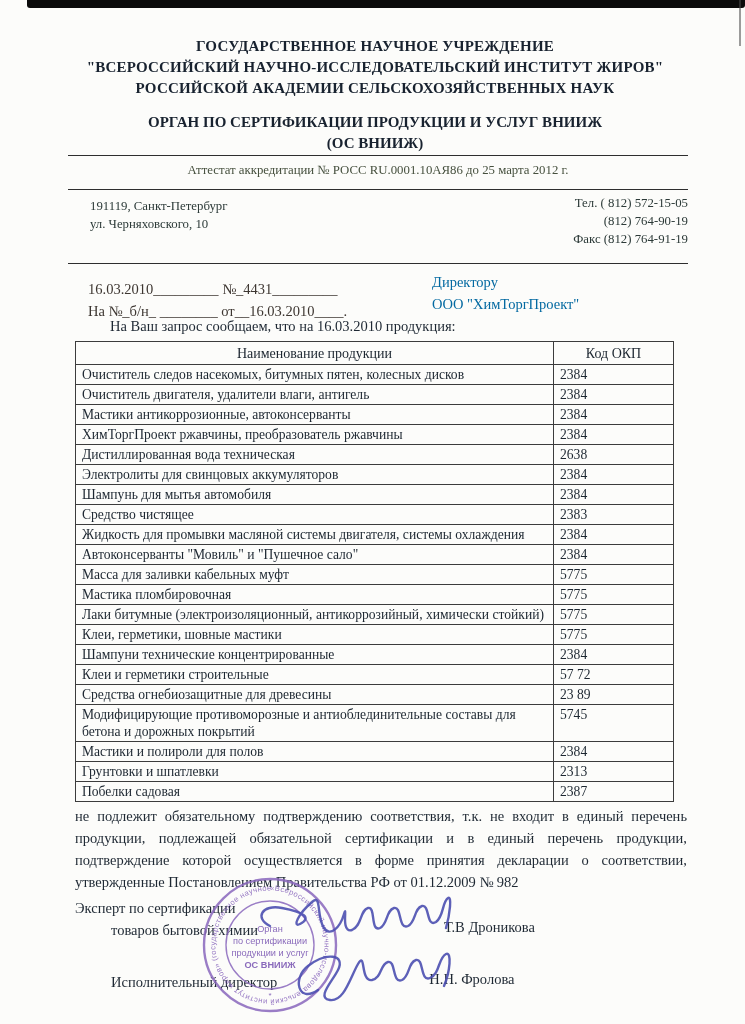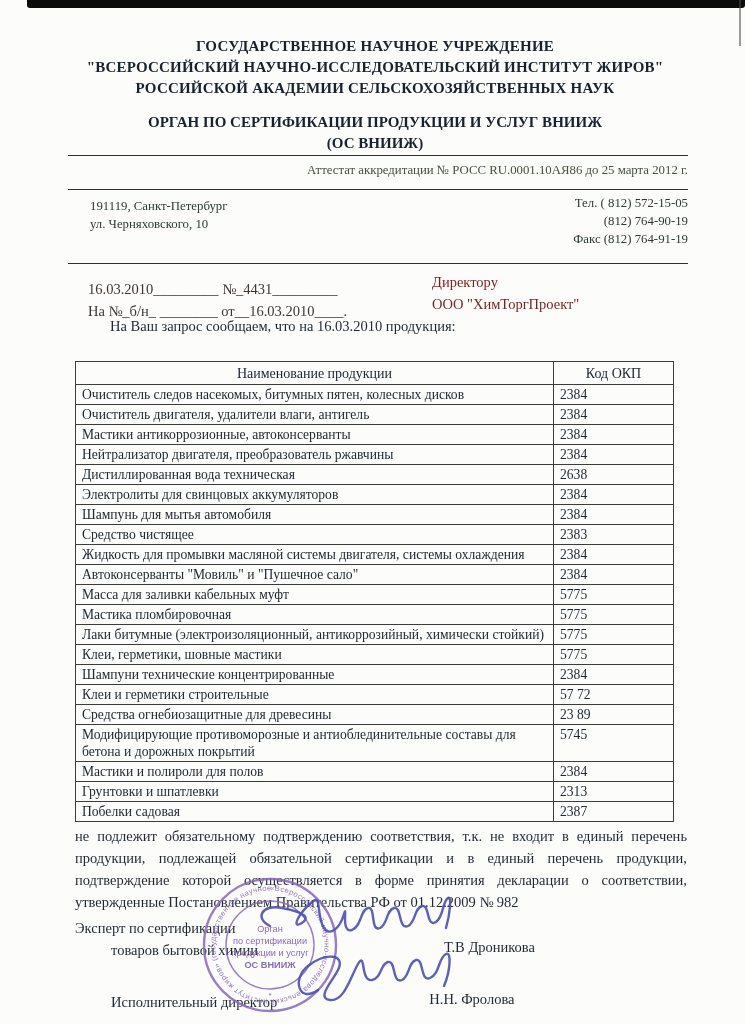--- a/index.html
+++ b/index.html
@@ -14,32 +14,32 @@
   .right-edge{position:absolute;top:0;right:4px;width:2px;height:46px;background:#4a4a4a;opacity:.55;}
 
   .org-header{position:absolute;top:36px;left:55px;right:50px;text-align:center;
     font-weight:bold;font-size:15px;line-height:21px;color:#18222f;letter-spacing:.2px;}
   .cert-header{position:absolute;top:112px;left:55px;right:50px;text-align:center;
     font-weight:bold;font-size:15px;line-height:21px;color:#18222f;}
   .rule{position:absolute;left:68px;right:57px;height:0;border-top:1.6px solid #2e2e2e;}
   .rule1{top:155px;}
   .rule2{top:189px;}
   .rule3{top:263px;}
-  .accreditation{position:absolute;top:163px;left:68px;right:57px;text-align:right;
+  .accreditation{position:absolute;top:163px;left:68px;right:57px;text-align:center;
     font-size:12.8px;color:#46503e;}
   .address{position:absolute;top:197px;left:90px;font-size:12.8px;line-height:18px;color:#2c3a38;}
   .phones{position:absolute;top:194px;right:57px;text-align:right;font-size:12.8px;line-height:18px;color:#2c3a38;}
 
   .ref-block{position:absolute;top:278px;left:88px;font-size:14.5px;line-height:22px;color:#3d3631;}
-  .addressee{position:absolute;top:271px;left:432px;font-size:14.5px;line-height:22px;color:#7f1d1d;}
+  .addressee{position:absolute;top:271px;left:432px;font-size:14.5px;line-height:22px;color:#0369a1;}
 
   .intro{position:absolute;top:318px;left:75px;right:55px;font-size:14.5px;color:#1e2833;text-indent:35px;}
 
   .lower{position:absolute;top:341px;left:75px;width:612px;}
-  table.products{border-collapse:collapse;width:598px;table-layout:fixed;margin-top:20px;}
+  table.products{border-collapse:collapse;width:598px;table-layout:fixed;}
   table.products th,table.products td{
     border:1.2px solid #3c3c3c;font-size:13.6px;line-height:17px;
     padding:1px 6px;vertical-align:top;color:#1c2630;font-weight:normal;
   }
   table.products th{text-align:center;font-size:14px;height:20px;vertical-align:middle;}
   col.c-name{width:478px;}
   col.c-code{width:120px;}
   td.cell-code{padding-left:9px;}
 
   .conclusion{margin:3px 0 0 0;width:612px;font-size:14.5px;line-height:22px;
@@ -119,21 +119,21 @@
           </tr>
           <tr>
             <td class="cell-name">Очиститель двигателя, удалители влаги, антигель</td>
             <td class="cell-code">2384</td>
           </tr>
           <tr>
             <td class="cell-name">Мастики антикоррозионные, автоконсерванты</td>
             <td class="cell-code">2384</td>
           </tr>
           <tr>
-            <td class="cell-name">Нейтрализатор двигателя, преобразователь ржавчины</td>
+            <td class="cell-name">ХимТоргПроект ржавчины, преобразователь ржавчины</td>
             <td class="cell-code">2384</td>
           </tr>
           <tr>
             <td class="cell-name">Дистиллированная вода техническая</td>
             <td class="cell-code">2638</td>
           </tr>
           <tr>
             <td class="cell-name">Электролиты для свинцовых аккумуляторов</td>
             <td class="cell-code">2384</td>
           </tr>

